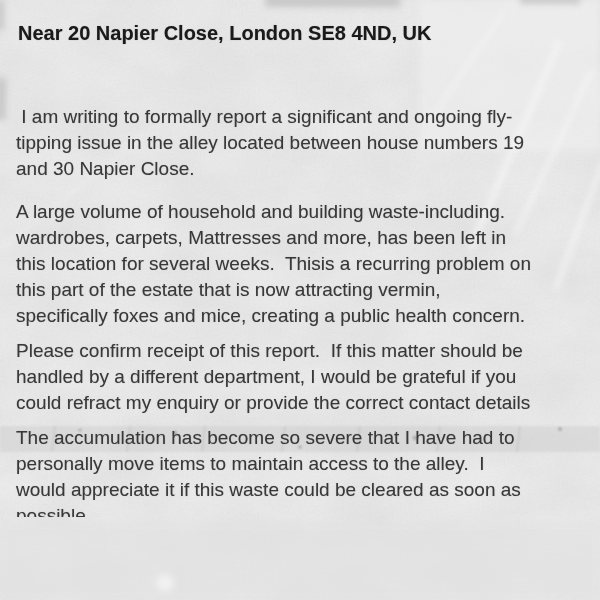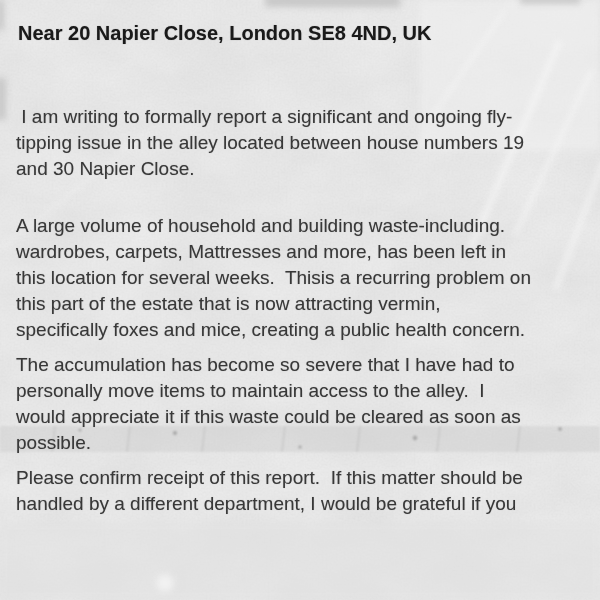--- a/index.html
+++ b/index.html
@@ -35,21 +35,21 @@
   .report-paragraph {
     margin: 0 10px 0 16px;
     font-size: 19px;
     line-height: 26px;
     font-weight: normal;
     color: #383838;
     white-space: pre-wrap;   
     text-shadow: 0 0 1px rgba(56,56,56,0.30);
   }
   .report-paragraph.p1 { margin-top: 60px; }
-  .report-paragraph.p2 { margin-top: 31px; }
+  .report-paragraph.p2 { margin-top: 17px; }
   .report-paragraph.p3 { margin-top: 9px; }
   .report-paragraph.p4 { margin-top: 9px; }
 </style>
 </head>
 <body>
 
 <div class="screen">
 
   <svg class="bg-svg" viewBox="0 0 600 600" aria-hidden="true">
     <defs>
@@ -133,23 +133,23 @@
     <p class="report-paragraph p1"> I am writing to formally report a significant and ongoing fly-
 tipping issue in the alley located between house numbers 19
 and 30 Napier Close.</p>
 
     <p class="report-paragraph p2">A large volume of household and building waste-including.
 wardrobes, carpets, Mattresses and more, has been left in
 this location for several weeks.  Thisis a recurring problem on
 this part of the estate that is now attracting vermin,
 specifically foxes and mice, creating a public health concern.</p>
 
+    <p class="report-paragraph p4">Please confirm receipt of this report.  If this matter should be
+handled by a different department, I would be grateful if you
+could refract my enquiry or provide the correct contact details</p>
+
     <p class="report-paragraph p3">The accumulation has become so severe that I have had to
 personally move items to maintain access to the alley.  I
 would appreciate it if this waste could be cleared as soon as
 possible.</p>
-
-    <p class="report-paragraph p4">Please confirm receipt of this report.  If this matter should be
-handled by a different department, I would be grateful if you
-could refract my enquiry or provide the correct contact details</p>
   </div>
 
 </div>
 
 </body></html>

